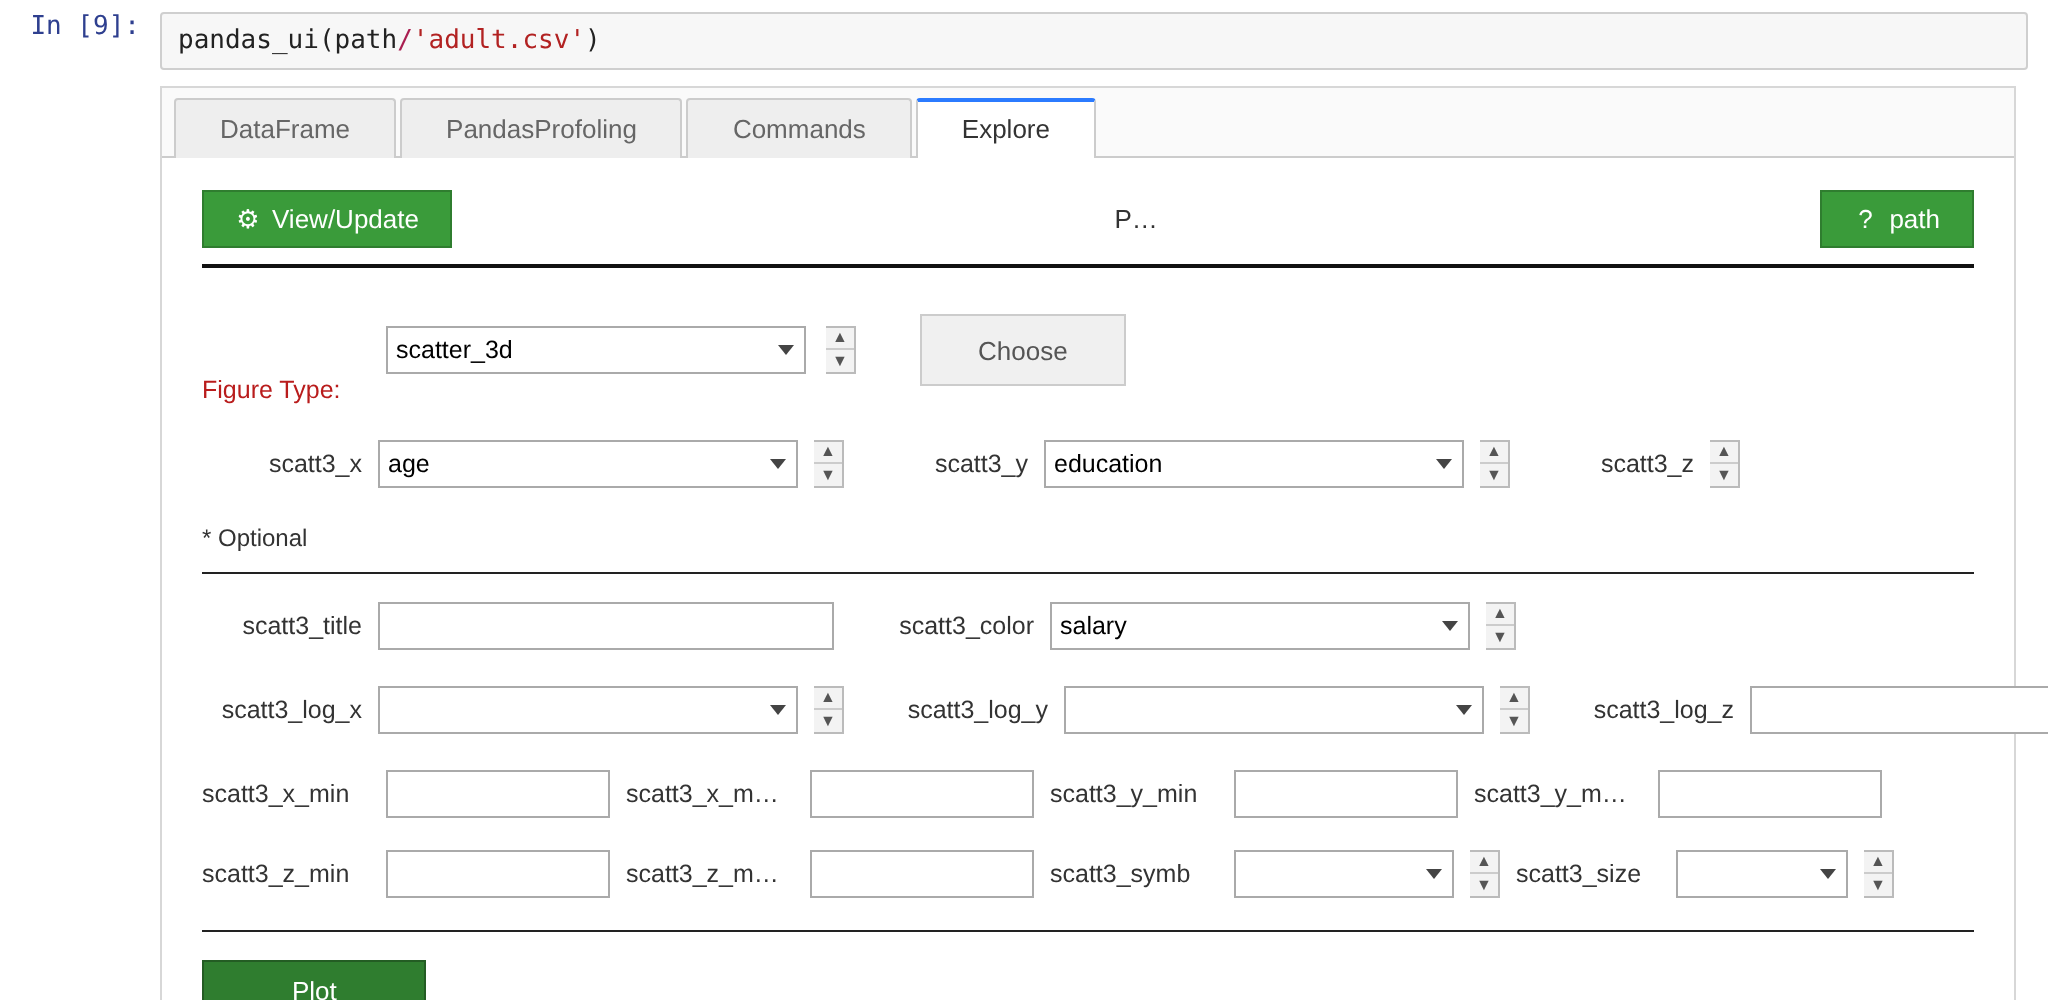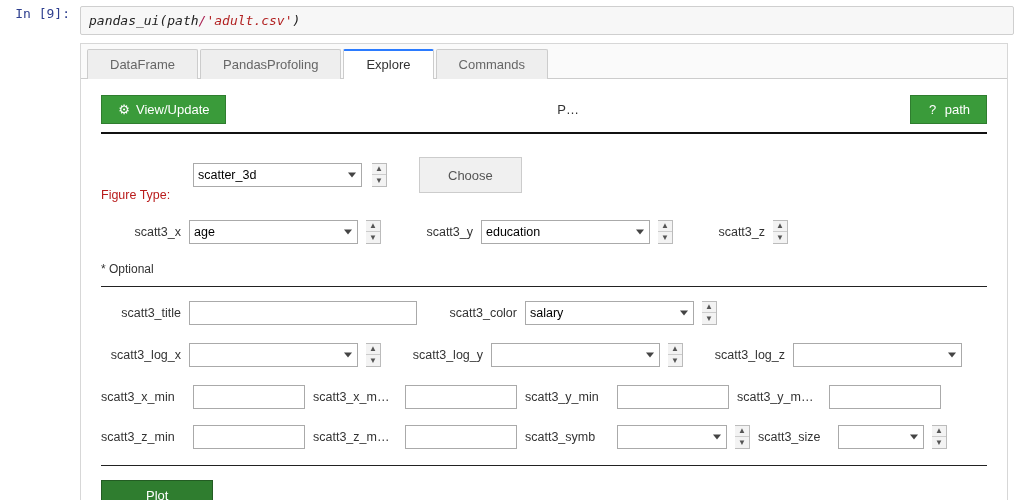--- a/index.html
+++ b/index.html
@@ -5,21 +5,20 @@
   * { box-sizing: border-box; }
   body { margin: 0; font-family: "Helvetica Neue", Arial, sans-serif; font-size: 13px; color: #333; background: #fff; }
   .jupyter-cell { display: flex; padding: 6px 10px 0 10px; }
   .prompt { width: 70px; flex: 0 0 70px; text-align: right; padding-right: 10px; font-family: Menlo, Monaco, monospace; font-size: 13px; color: #303f9f; }
   .prompt .inlabel { color: #2e3f8f; }
   .cell-body { flex: 1; }
   .code-input {
     background: #f7f7f7; border: 1px solid #cfcfcf; border-radius: 2px;
     padding: 6px 8px; font-family: Menlo, Monaco, monospace; font-size: 13px;
     white-space: pre;
-    font-style: italic;
   }
   .c-call { color: #222; }
   .c-paren { color: #222; }
   .c-op { color: #a91e50; }
   .c-str  { color: #b22222; }
 
   .output-area { margin: 8px 0 0 80px; border: 1px solid #d7d7d7; background: #fff; padding: 0; width: calc(100% - 96px); }
   .tabs { display: flex; border-bottom: 1px solid #ccc; background: #fafafa; padding: 4px 6px 0 6px; gap: 0; text-align: center; }
   .tab {
     border: 1px solid #ccc; border-bottom: none; background: #eee;
@@ -73,21 +72,21 @@
 
   .optional { font-size: 12px; margin: 2px 0 6px 0; }
   .row-main { display: flex; align-items: flex-end; gap: 20px; margin-bottom: 18px; }
   .field { display: flex; align-items: center; gap: 8px; }
   .field .label { min-width: 72px; text-align: right; font-size: 12.5px; }
   .field.full-left .label { min-width: 80px; }
 
   .row-4 { display: flex; align-items: center; gap: 8px; margin-bottom: 16px; }
   .row-4 .field .label { min-width: 84px; text-align: left; }
 
-  .sz-lg  { width: 169px; }
+  .sz-lg  { width: 210px; }
   .sz-sm  { width: 112px; }
   .sz-xs  { width: 86px; }
   .sz-select-sm { width: 110px; }
 
   .btn-plot {
     background: #2f7d2f; color: #fff; border: 1px solid #235c23;
     padding: 7px 44px; font-size: 13px; cursor: pointer;
   }
 
   .ico { display: inline-block; width: 12px; text-align: center; }
@@ -101,22 +100,22 @@
   </div>
   <div class="cell-body">
     <div class="code-input"><span class="c-call">pandas_ui</span><span class="c-paren">(</span><span class="c-call">path</span><span class="c-op">/</span><span class="c-str">'adult.csv'</span><span class="c-paren">)</span></div>
   </div>
 </div>
 
 <div class="output-area">
   <div class="tabs">
     <div class="tab">DataFrame</div>
     <div class="tab">PandasProfoling</div>
+    <div class="tab">Commands</div>
     <div class="tab active">Explore</div>
-    <div class="tab">Commands</div>
   </div>
 
   <div class="panel">
     <div class="topbar">
       <button class="btn-green">
         <span class="ico">⚙</span>
         <span>View/Update</span>
       </button>
       <div class="spacer">P…</div>
       <button class="btn-green help-btn">

